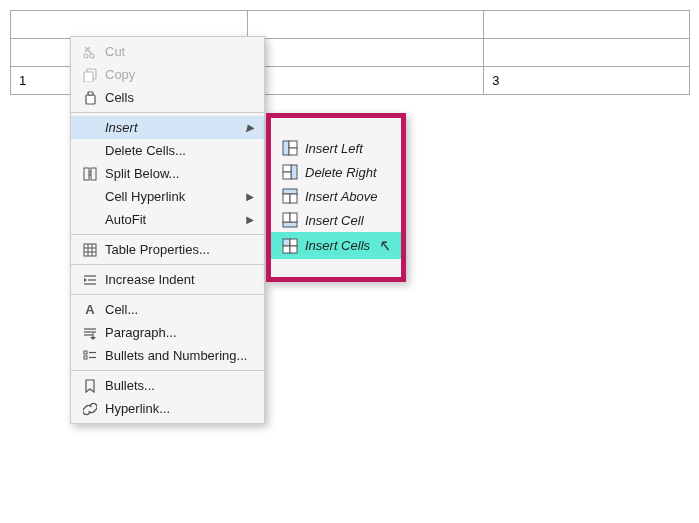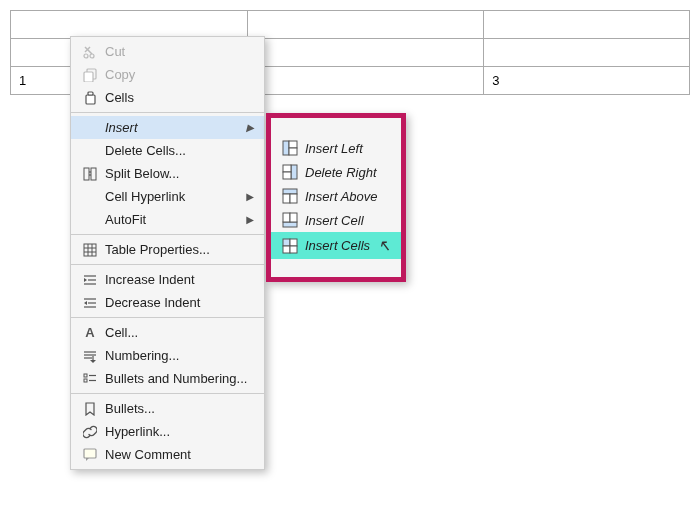--- a/index.html
+++ b/index.html
@@ -300,52 +300,41 @@
       <svg width="14" height="12" viewBox="0 0 14 12" fill="none">
         <line x1="1" y1="2" x2="13" y2="2" stroke="#555" stroke-width="1.2"></line>
         <line x1="5" y1="6" x2="13" y2="6" stroke="#555" stroke-width="1.2"></line>
         <line x1="1" y1="10" x2="13" y2="10" stroke="#555" stroke-width="1.2"></line>
         <polygon points="1,4 4,6 1,8" fill="#555"></polygon>
       </svg>
     </span>
     <span class="label">Increase Indent</span>
   </div>
 
-  <div class="menu-item">
-    <span class="icon-area">
-      <svg width="14" height="12" viewBox="0 0 14 12" fill="none">
-        <line x1="1" y1="2" x2="13" y2="2" stroke="#555" stroke-width="1.2"></line>
-        <line x1="5" y1="6" x2="13" y2="6" stroke="#555" stroke-width="1.2"></line>
-        <line x1="1" y1="10" x2="13" y2="10" stroke="#555" stroke-width="1.2"></line>
-        <polygon points="4,4 1,6 4,8" fill="#555"></polygon>
-      </svg>
-    </span>
-    <span class="label">Decrease Indent</span>
-  </div>
 
   <div class="menu-separator"></div>
 
   <div class="menu-item">
     <span class="icon-area">
       <span style="font-size:13px;font-weight:bold;color:#555;">A</span>
     </span>
     <span class="label">Cell...</span>
   </div>
 
   <div class="menu-item">
     <span class="icon-area">
       <svg width="14" height="14" viewBox="0 0 14 14" fill="none">
         <line x1="1" y1="3" x2="13" y2="3" stroke="#555" stroke-width="1.2"></line>
         <line x1="1" y1="6" x2="13" y2="6" stroke="#555" stroke-width="1.2"></line>
         <line x1="1" y1="9" x2="9" y2="9" stroke="#555" stroke-width="1.2"></line>
         <line x1="10" y1="7" x2="10" y2="13" stroke="#555" stroke-width="1.2"></line>
         <polygon points="7,11 10,14 13,11" fill="#555"></polygon>
       </svg>
     </span>
-    <span class="label">Numbering...</span>
+    <span class="label">Paragraph...</span>
   </div>
 
   <div class="menu-item">
     <span class="icon-area">
       <svg width="14" height="14" viewBox="0 0 14 14" fill="none">
         <rect x="1" y="2" width="3" height="3" stroke="#555" stroke-width="1" fill="none"></rect>
         <rect x="1" y="7" width="3" height="3" stroke="#555" stroke-width="1" fill="none"></rect>
         <line x1="6" y1="3.5" x2="13" y2="3.5" stroke="#555" stroke-width="1.2"></line>
         <line x1="6" y1="8.5" x2="13" y2="8.5" stroke="#555" stroke-width="1.2"></line>
       </svg>
@@ -367,23 +356,14 @@
   <div class="menu-item">
     <span class="icon-area">
       <svg width="14" height="14" viewBox="0 0 14 14" fill="none">
         <path d="M6 9.5a3.5 3.5 0 0 0 5 0l2-2a3.5 3.5 0 0 0-5-5L7 3.5" stroke="#555" stroke-width="1.3" fill="none" stroke-linecap="round"></path>
         <path d="M8 4.5a3.5 3.5 0 0 0-5 0L1 6.5a3.5 3.5 0 0 0 5 5L7 10.5" stroke="#555" stroke-width="1.3" fill="none" stroke-linecap="round"></path>
       </svg>
     </span>
     <span class="label">Hyperlink...</span>
   </div>
 
-  <div class="menu-item">
-    <span class="icon-area">
-      <svg width="14" height="14" viewBox="0 0 14 14" fill="none">
-        <rect x="1" y="1" width="12" height="9" rx="1" stroke="#999" stroke-width="1.2" fill="#ffe"></rect>
-        <polygon points="3,10 3,13 6,10" fill="#999"></polygon>
-      </svg>
-    </span>
-    <span class="label">New Comment</span>
-  </div>
 
 </div>
 
 </body></html>

